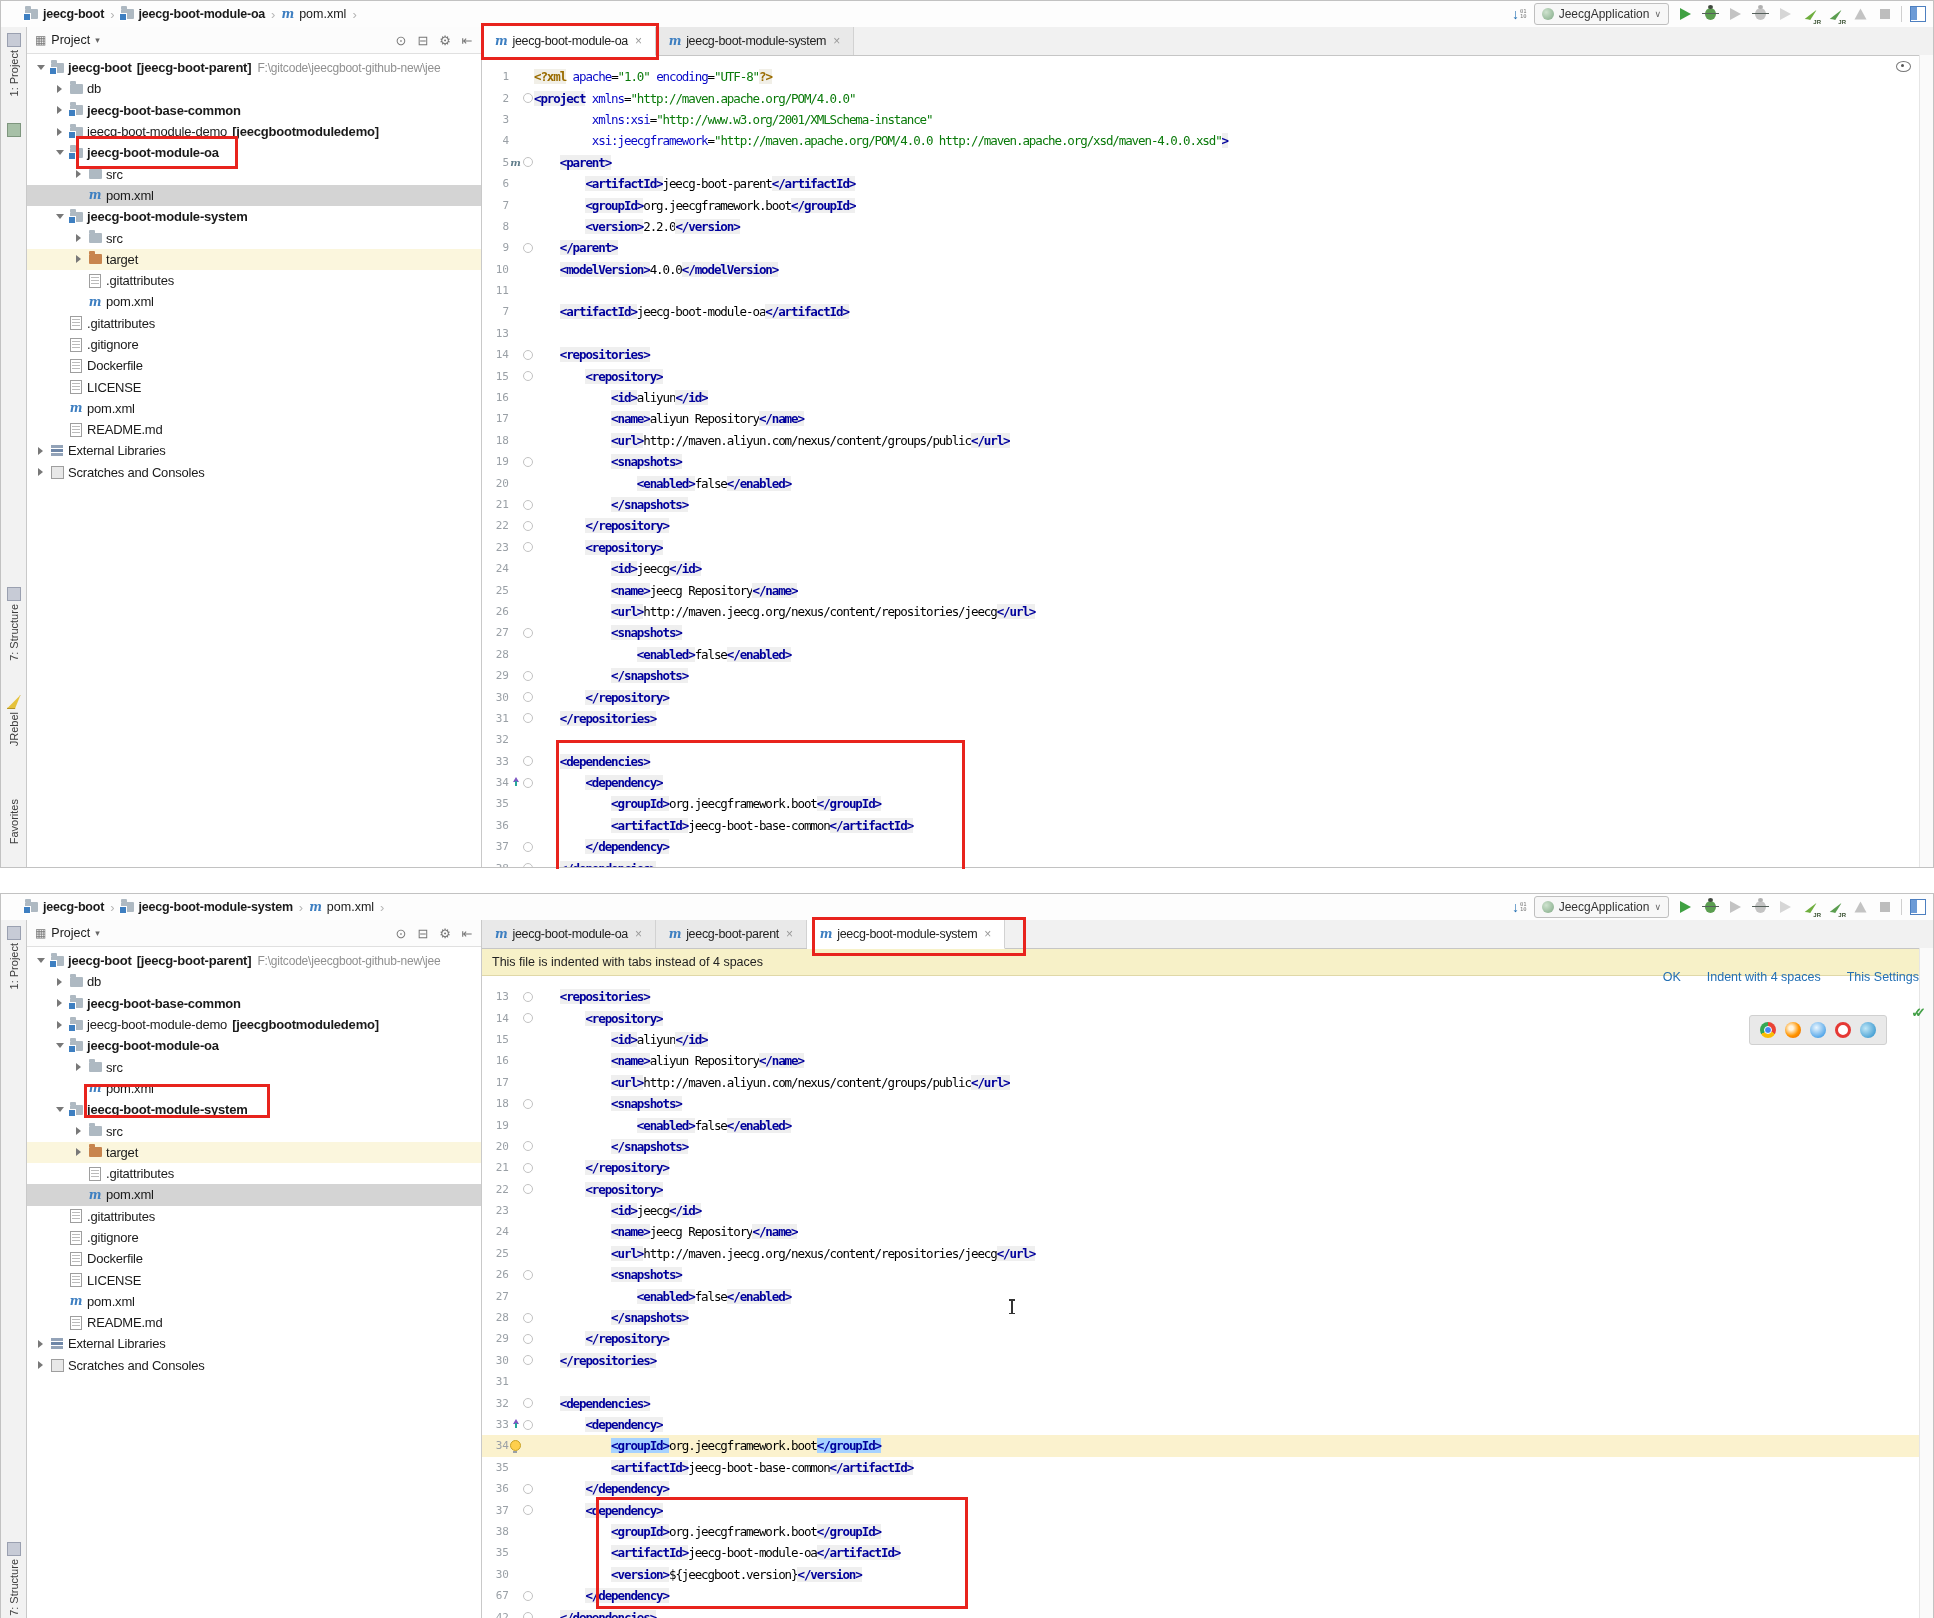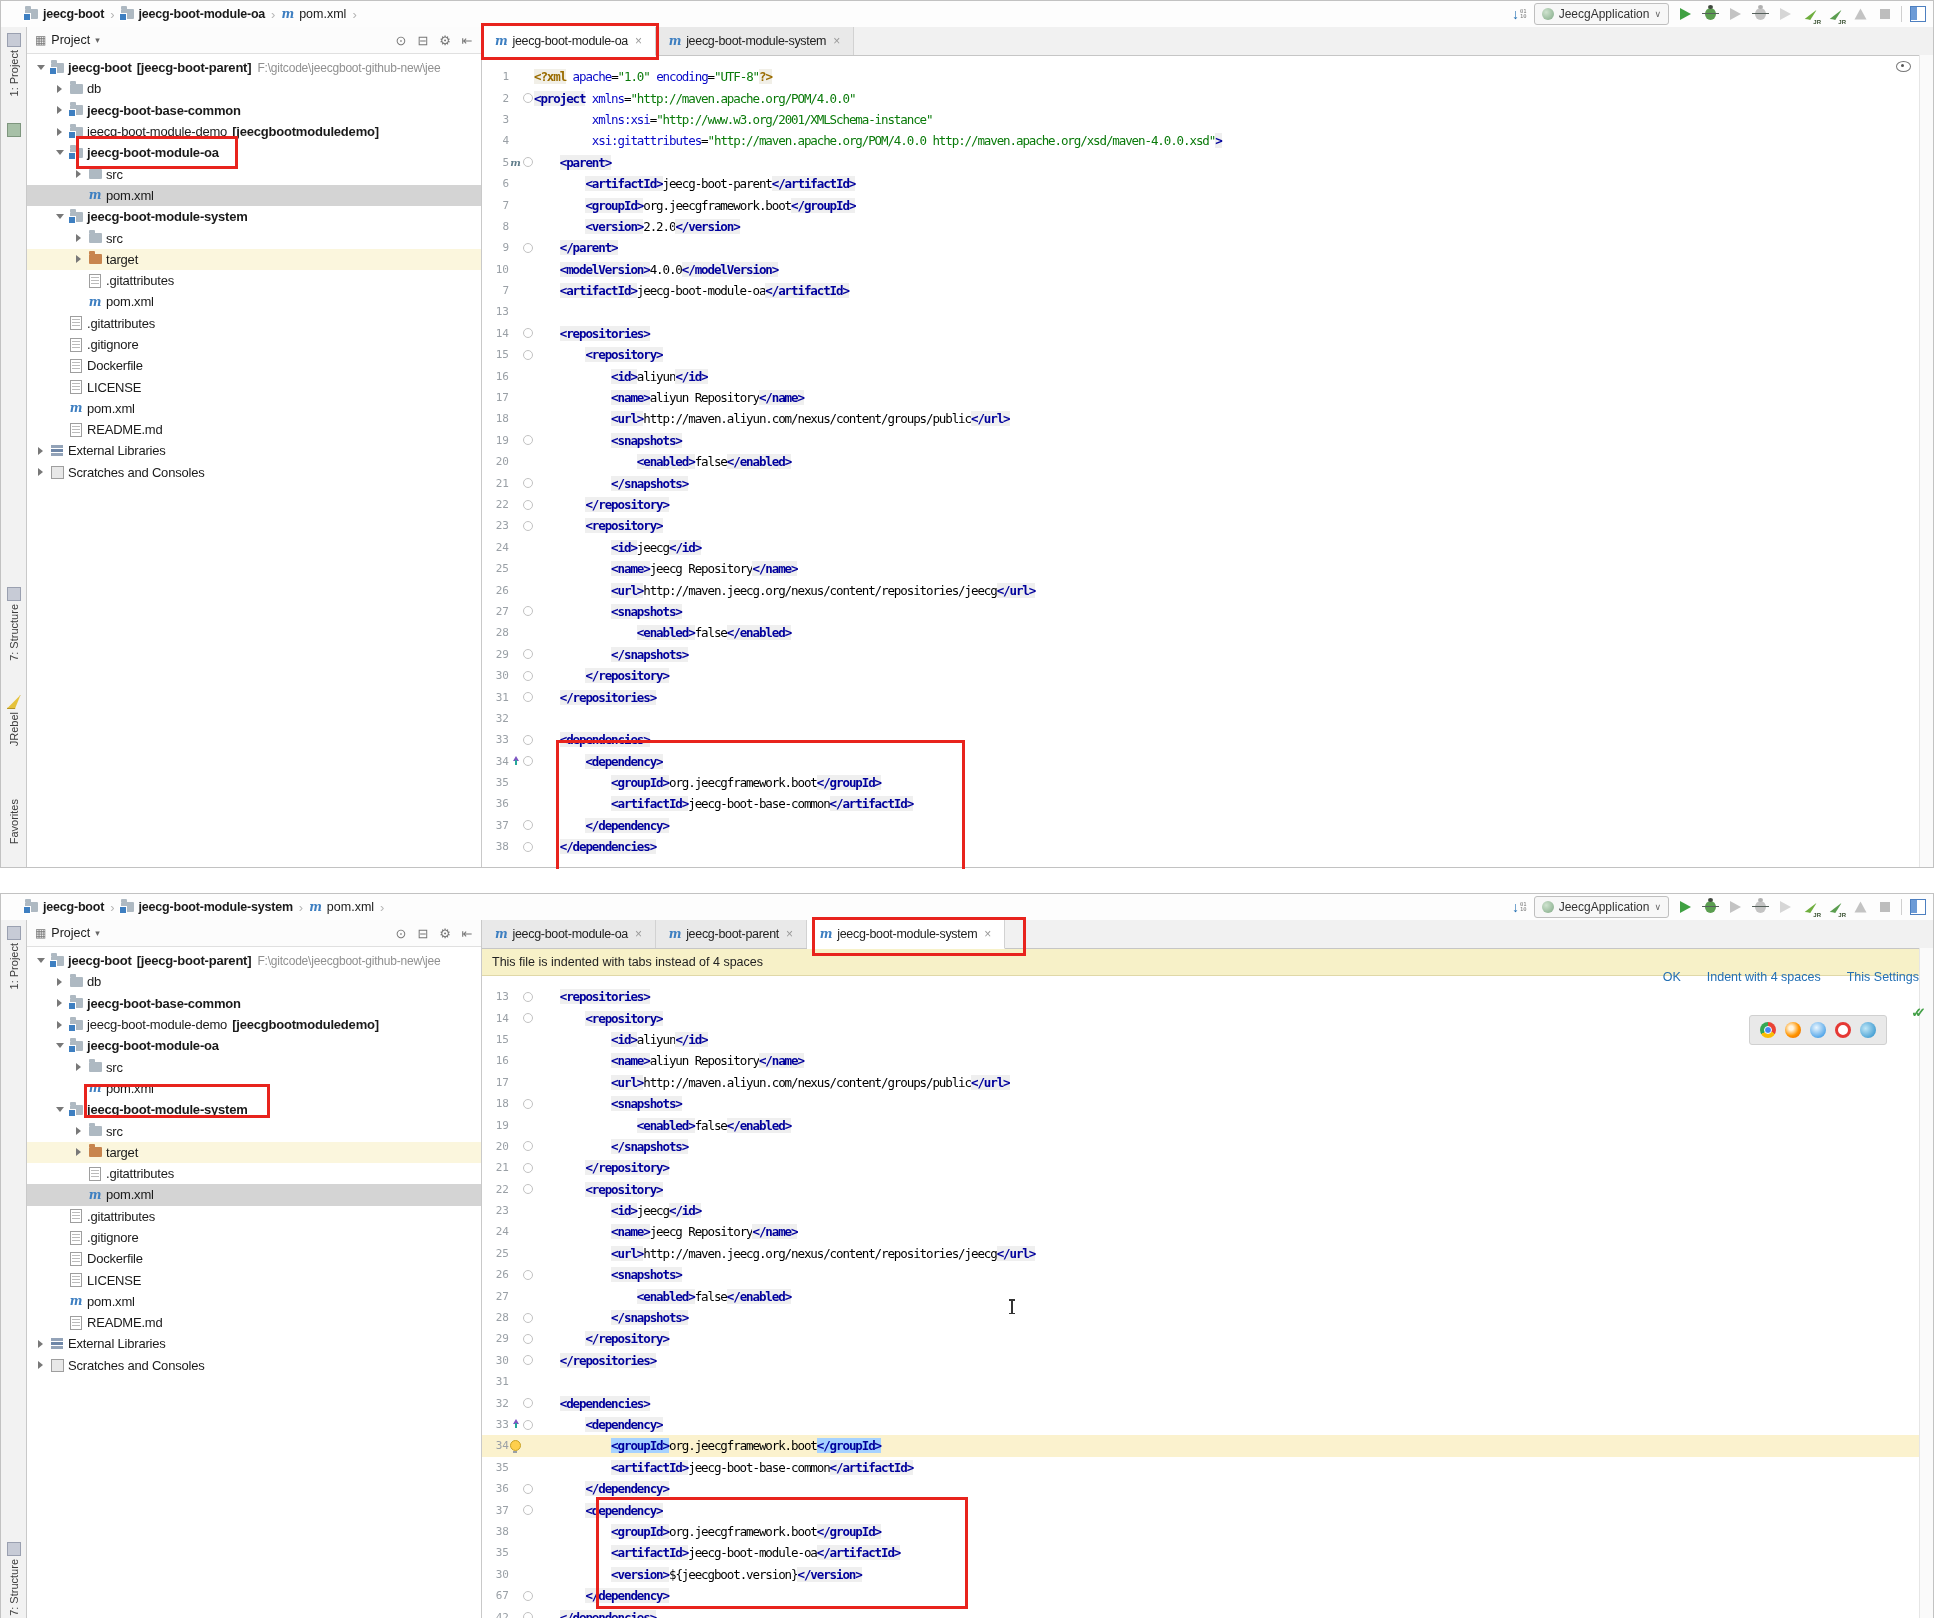--- a/index.html
+++ b/index.html
@@ -414,27 +414,28 @@
           <div class="tab">
             <span class="mico">m</span>
             <span class="tlabel">jeecg-boot-module-system</span>
             <span class="tclose">×</span>
           </div>
         </div>
       <div class="codewrap" id="code0">
           <div class="cl"><span class="num">1</span><span class="gslot"></span><span class="fold"></span><span class="ct"><span class="pi">&lt;?xml</span> <span class="attr">apache</span>=<span class="str">"1.0"</span> <span class="attr">encoding</span>=<span class="str">"UTF-8"</span><span class="pi">?&gt;</span></span></div>
           <div class="cl"><span class="num">2</span><span class="gslot"></span><span class="fold"><span class="fo"></span></span><span class="ct"><span class="tag">&lt;project</span> <span class="attr">xmlns</span>=<span class="str">"http://maven.apache.org/POM/4.0.0"</span></span></div>
           <div class="cl"><span class="num">3</span><span class="gslot"></span><span class="fold"></span><span class="ct">         <span class="attr">xmlns:xsi</span>=<span class="str">"http://www.w3.org/2001/XMLSchema-instance"</span></span></div>
-          <div class="cl"><span class="num">4</span><span class="gslot"></span><span class="fold"></span><span class="ct">         <span class="attr">xsi:gitattributes</span>=<span class="str">"http://maven.apache.org/POM/4.0.0 http://maven.apache.org/xsd/maven-4.0.0.xsd"</span><span class="tag">&gt;</span></span></div>
+          <div class="cl"><span class="num">4</span><span class="gslot"></span><span class="fold"></span><span class="ct">         <span class="attr">xsi:jeecgframework</span>=<span class="str">"http://maven.apache.org/POM/4.0.0 http://maven.apache.org/xsd/maven-4.0.0.xsd"</span><span class="tag">&gt;</span></span></div>
           <div class="cl"><span class="num">5</span><span class="gslot"><span class="mgut">m</span></span><span class="fold"><span class="fo"></span></span><span class="ct">    <span class="tag">&lt;parent&gt;</span></span></div>
           <div class="cl"><span class="num">6</span><span class="gslot"></span><span class="fold"></span><span class="ct">        <span class="tag">&lt;artifactId&gt;</span>jeecg-boot-parent<span class="tag">&lt;/artifactId&gt;</span></span></div>
           <div class="cl"><span class="num">7</span><span class="gslot"></span><span class="fold"></span><span class="ct">        <span class="tag">&lt;groupId&gt;</span>org.jeecgframework.boot<span class="tag">&lt;/groupId&gt;</span></span></div>
           <div class="cl"><span class="num">8</span><span class="gslot"></span><span class="fold"></span><span class="ct">        <span class="tag">&lt;version&gt;</span>2.2.0<span class="tag">&lt;/version&gt;</span></span></div>
           <div class="cl"><span class="num">9</span><span class="gslot"></span><span class="fold"><span class="fo"></span></span><span class="ct">    <span class="tag">&lt;/parent&gt;</span></span></div>
           <div class="cl"><span class="num">10</span><span class="gslot"></span><span class="fold"></span><span class="ct">    <span class="tag">&lt;modelVersion&gt;</span>4.0.0<span class="tag">&lt;/modelVersion&gt;</span></span></div>
+          <div class="cl"><span class="num">11</span><span class="gslot"></span><span class="fold"></span><span class="ct"></span></div>
           <div class="cl"><span class="num">7</span><span class="gslot"></span><span class="fold"></span><span class="ct">    <span class="tag">&lt;artifactId&gt;</span>jeecg-boot-module-oa<span class="tag">&lt;/artifactId&gt;</span></span></div>
           <div class="cl"><span class="num">13</span><span class="gslot"></span><span class="fold"></span><span class="ct"></span></div>
           <div class="cl"><span class="num">14</span><span class="gslot"></span><span class="fold"><span class="fo"></span></span><span class="ct">    <span class="tag">&lt;repositories&gt;</span></span></div>
           <div class="cl"><span class="num">15</span><span class="gslot"></span><span class="fold"><span class="fo"></span></span><span class="ct">        <span class="tag">&lt;repository&gt;</span></span></div>
           <div class="cl"><span class="num">16</span><span class="gslot"></span><span class="fold"></span><span class="ct">            <span class="tag">&lt;id&gt;</span>aliyun<span class="tag">&lt;/id&gt;</span></span></div>
           <div class="cl"><span class="num">17</span><span class="gslot"></span><span class="fold"></span><span class="ct">            <span class="tag">&lt;name&gt;</span>aliyun Repository<span class="tag">&lt;/name&gt;</span></span></div>
           <div class="cl"><span class="num">18</span><span class="gslot"></span><span class="fold"></span><span class="ct">            <span class="tag">&lt;url&gt;</span>http://maven.aliyun.com/nexus/content/groups/public<span class="tag">&lt;/url&gt;</span></span></div>
           <div class="cl"><span class="num">19</span><span class="gslot"></span><span class="fold"><span class="fo"></span></span><span class="ct">            <span class="tag">&lt;snapshots&gt;</span></span></div>
           <div class="cl"><span class="num">20</span><span class="gslot"></span><span class="fold"></span><span class="ct">                <span class="tag">&lt;enabled&gt;</span>false<span class="tag">&lt;/enabled&gt;</span></span></div>
           <div class="cl"><span class="num">21</span><span class="gslot"></span><span class="fold"><span class="fo"></span></span><span class="ct">            <span class="tag">&lt;/snapshots&gt;</span></span></div>

